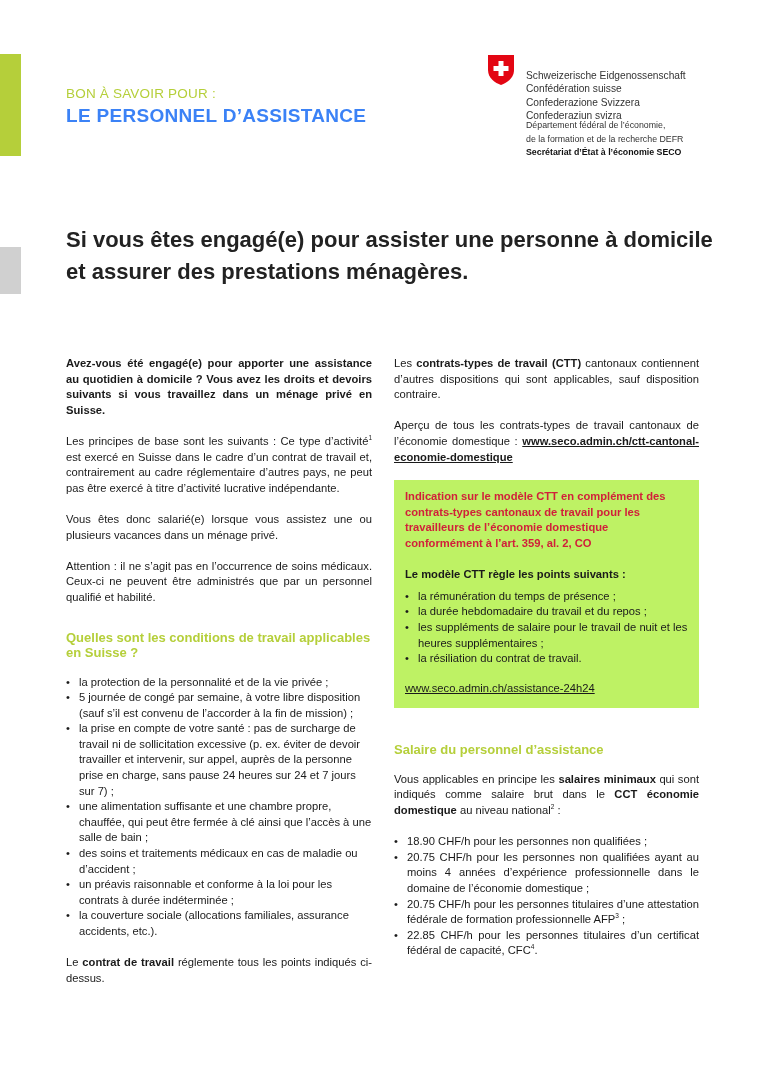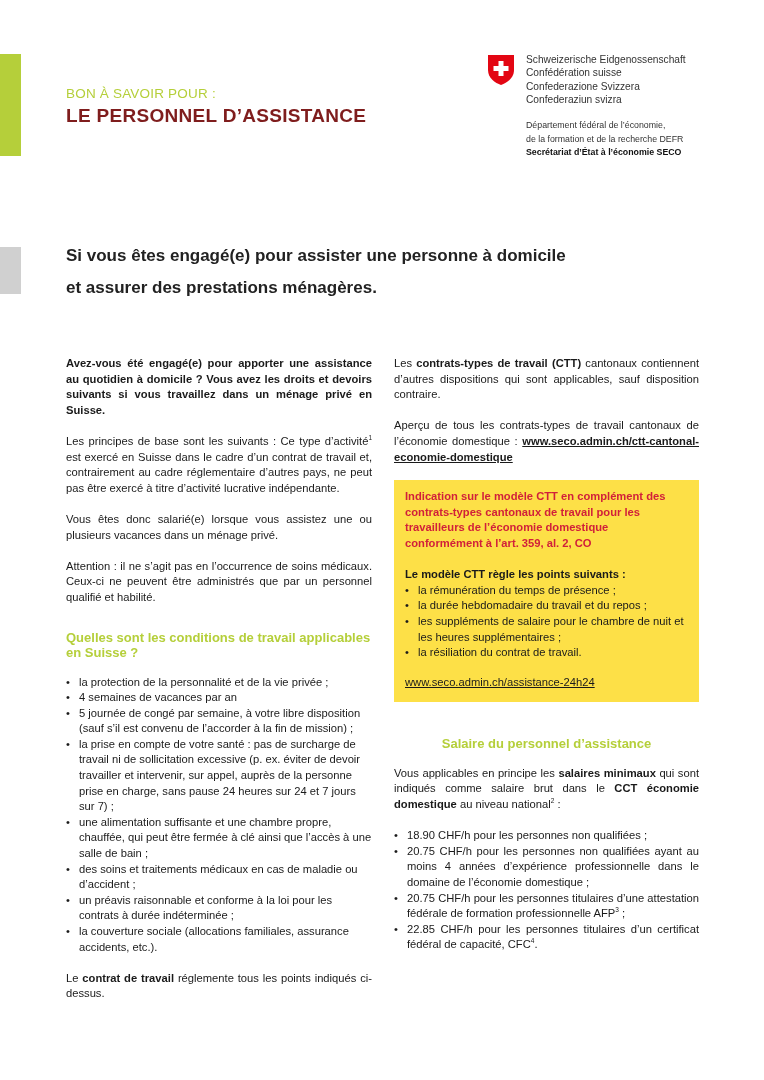--- a/index.html
+++ b/index.html
@@ -3,49 +3,49 @@
 <meta charset="utf-8">
 <style>
   * { margin: 0; padding: 0; box-sizing: border-box; }
   html, body { width: 764px; height: 1080px; background: #ffffff; overflow: hidden; }
   body { position: relative; font-family: "Liberation Sans", sans-serif; color: #1a1a1a; }
 
   .green-bar { position: absolute; left: 0; top: 54px; width: 21px; height: 102px; background: #b5cf3a; }
   .grey-bar { position: absolute; left: 0; top: 247px; width: 21px; height: 47px; background: #d0d0d0; }
 
   .kicker { position: absolute; left: 66px; top: 86px; font-size: 13.5px; color: #b5cf3a; letter-spacing: 0.2px; }
-  .doc-title { position: absolute; left: 66px; top: 105px; font-size: 19px; font-weight: bold; color: #7f1d1d; letter-spacing: 0.3px; }
+  .doc-title { position: absolute; left: 66px; top: 105px; font-size: 19px; font-weight: bold; color: #3b82f6; letter-spacing: 0.3px; }
 
   .logo-shield { position: absolute; left: 487px; top: 54px; width: 28px; height: 32px; }
-  .fed-names { position: absolute; left: 526px; top: 53px; font-size: 10.2px; line-height: 13.3px; color: #333; }
+  .fed-names { position: absolute; left: 526px; top: 69px; font-size: 10.2px; line-height: 13.3px; color: #333; }
   .dept { position: absolute; left: 526px; top: 119px; font-size: 8.8px; line-height: 13.5px; color: #333; }
   .dept .seco { font-weight: bold; color: #111; }
 
-  .headline { position: absolute; left: 66px; top: 240px; font-size: 17px; line-height: 32px; color: #222; width: 680px; }
+  .headline { position: absolute; left: 66px; top: 224px; font-size: 22px; line-height: 32px; color: #222; width: 680px; }
 
   .col { position: absolute; top: 356px; font-size: 11.2px; line-height: 15.6px; color: #1a1a1a; }
   .col-left { left: 66px; width: 306px; }
   .col-right { left: 394px; width: 305px; }
   .col p { text-align: justify; margin-bottom: 15.6px; }
   .col p.lead { font-weight: bold; }
   b { font-weight: bold; }
   sup { font-size: 6.5px; vertical-align: super; line-height: 0; }
 
   .section-h { color: #b5cf3a; font-weight: bold; font-size: 13px; line-height: 15.5px; margin-top: 24px; margin-bottom: 14px; }
 
   ul.bullets { list-style: none; margin-bottom: 15.6px; }
   ul.bullets li { position: relative; padding-left: 13px; }
   ul.bullets li::before { content: "•"; position: absolute; left: 0; top: 0; }
 
   .link { color: #1a1a1a; text-decoration: underline; font-weight: bold; text-align: center; }
   .link.plain { font-weight: normal; }
 
-  .infobox { background: #fde047; padding: 9px 11px 8px 11px; margin-bottom: 34px; margin-top: 4px; }
+  .infobox { background: #bef264; padding: 9px 11px 8px 11px; margin-bottom: 34px; margin-top: 4px; }
   .infobox .red-h { color: #d1203a; font-weight: bold; margin-bottom: 15.6px; }
-  .infobox .sub-h { font-weight: bold; }
+  .infobox .sub-h { font-weight: bold; margin-bottom: 6px; }
   .infobox ul { margin-bottom: 14px; }
   .infobox .link { margin-bottom: 4px; display: inline-block; }
 </style>
 </head>
 <body>
 
 <div class="green-bar"></div>
 <div class="grey-bar"></div>
 
 <div class="kicker">BON À SAVOIR POUR :</div>
@@ -74,48 +74,47 @@
 </h2>
 
 <div class="col col-left">
   <p class="lead">Avez-vous été engagé(e) pour apporter une assistance au quotidien à domicile ? Vous avez les droits et devoirs suivants si vous travaillez dans un ménage privé en Suisse.</p>
   <p><span>Les principes de base sont les suivants : Ce type d’activité</span><sup>1</sup><span> est exercé en Suisse dans le cadre d’un contrat de travail et, contrairement au cadre réglementaire d’autres pays, ne peut pas être exercé à titre d’activité lucrative indépendante.</span></p>
   <p>Vous êtes donc salarié(e) lorsque vous assistez une ou plusieurs vacances dans un ménage privé.</p>
   <p>Attention : il ne s’agit pas en l’occurrence de soins médicaux. Ceux-ci ne peuvent être administrés que par un personnel qualifié et habilité.</p>
   <h3 class="section-h">Quelles sont les conditions de travail applicables en Suisse ?</h3>
   <ul class="bullets">
     <li>la protection de la personnalité et de la vie privée ;</li>
-    <li>4 semaines de vacances par an</li>
     <li>5 journée de congé par semaine, à votre libre disposition (sauf s’il est convenu de l’accorder à la fin de mission) ;</li>
     <li>la prise en compte de votre santé : pas de surcharge de travail ni de sollicitation excessive (p. ex. éviter de devoir travailler et intervenir, sur appel, auprès de la personne prise en charge, sans pause 24 heures sur 24 et 7 jours sur 7) ;</li>
     <li>une alimentation suffisante et une chambre propre, chauffée, qui peut être fermée à clé ainsi que l’accès à une salle de bain ;</li>
     <li>des soins et traitements médicaux en cas de maladie ou d’accident ;</li>
     <li>un préavis raisonnable et conforme à la loi pour les contrats à durée indéterminée ;</li>
     <li>la couverture sociale (allocations familiales, assurance accidents, etc.).</li>
   </ul>
   <p><span>Le </span><b>contrat de travail</b><span> réglemente tous les points indiqués ci-dessus.</span></p>
 </div>
 
 <div class="col col-right">
   <p><span>Les </span><b>contrats-types de travail (CTT)</b><span> cantonaux contiennent d’autres dispositions qui sont applicables, sauf disposition contraire.</span></p>
   <p style="margin-bottom:15px;"><span>Aperçu de tous les contrats-types de travail cantonaux de l’économie domestique : </span><a class="link">www.seco.admin.ch/ctt-cantonal-economie-domestique</a></p>
 
   <div class="infobox">
     <div class="red-h">Indication sur le modèle CTT en complément des contrats-types cantonaux de travail pour les travailleurs de l’économie domestique conformément à l’art. 359, al. 2, CO</div>
     <div class="sub-h">Le modèle CTT règle les points suivants :</div>
     <ul class="bullets">
       <li>la rémunération du temps de présence ;</li>
       <li>la durée hebdomadaire du travail et du repos ;</li>
-      <li>les suppléments de salaire pour le chambre de nuit et les heures supplémentaires ;</li>
+      <li>les suppléments de salaire pour le travail de nuit et les heures supplémentaires ;</li>
       <li>la résiliation du contrat de travail.</li>
     </ul>
     <a class="link plain">www.seco.admin.ch/assistance-24h24</a>
   </div>
 
-  <h3 class="section-h" style="margin-top:15px;text-align:center;">Salaire du personnel d’assistance</h3>
+  <h3 class="section-h" style="margin-top:15px;">Salaire du personnel d’assistance</h3>
   <p><span>Vous applicables en principe les </span><b>salaires minimaux</b><span> qui sont indiqués comme salaire brut dans le </span><b>CCT économie domestique</b><span> au niveau national</span><sup>2</sup><span> :</span></p>
   <ul class="bullets" style="text-align:justify;">
     <li>18.90 CHF/h pour les personnes non qualifiées ;</li>
     <li>20.75 CHF/h pour les personnes non qualifiées ayant au moins 4 années d’expérience professionnelle dans le domaine de l’économie domestique ;</li>
     <li><span>20.75 CHF/h pour les personnes titulaires d’une attestation fédérale de formation professionnelle AFP</span><sup>3</sup><span> ;</span></li>
     <li><span>22.85 CHF/h pour les personnes titulaires d’un certificat fédéral de capacité, CFC</span><sup>4</sup><span>.</span></li>
   </ul>
 </div>
 
 </body></html>

